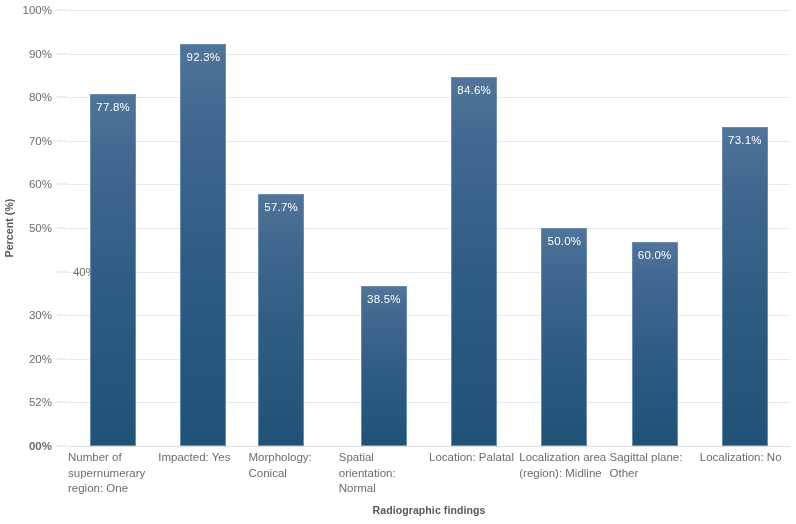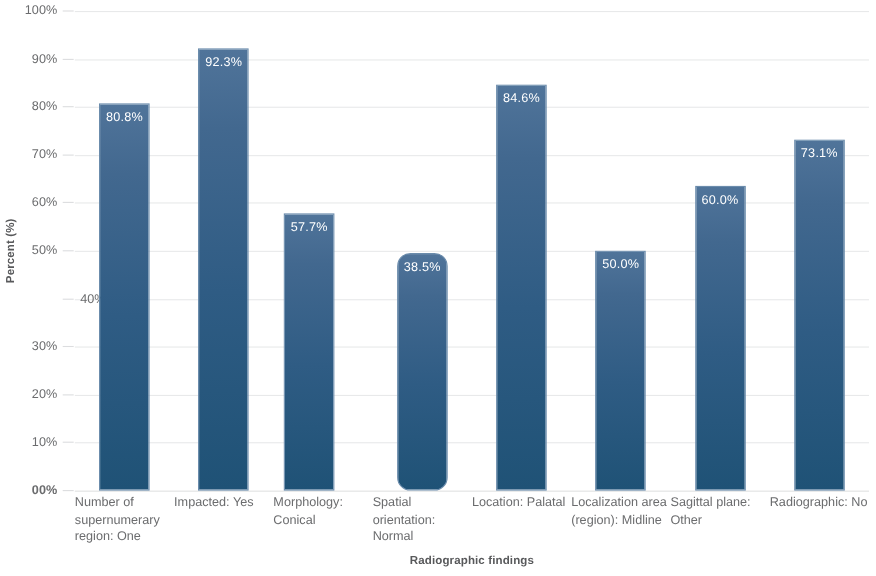--- a/index.html
+++ b/index.html
@@ -181,58 +181,58 @@
         <div class="ytick" style="top: 174.4px; left: -68px; right: auto; width: 52px;">60%</div>
         <div class="ytick-dash" style="top: 174.4px; left: -11px;"></div>
         <div class="ytick" style="top: 218px; left: -68px; right: auto; width: 52px;">50%</div>
         <div class="ytick-dash" style="top: 218px; left: -11px;"></div>
         <div class="ytick" style="top: 261.6px; left: -68px; right: auto; width: 52px; margin-left: 44px;">40%</div>
         <div class="ytick-dash" style="top: 261.6px; left: -11px;"></div>
         <div class="ytick" style="top: 305.2px; left: -68px; right: auto; width: 52px;">30%</div>
         <div class="ytick-dash" style="top: 305.2px; left: -11px;"></div>
         <div class="ytick" style="top: 348.8px; left: -68px; right: auto; width: 52px;">20%</div>
         <div class="ytick-dash" style="top: 348.8px; left: -11px;"></div>
-        <div class="ytick" style="top: 392.4px; left: -68px; right: auto; width: 52px;">10%</div>
+        <div class="ytick" style="top: 392.4px; left: -68px; right: auto; width: 52px;">52%</div>
         <div class="ytick-dash" style="top: 392.4px; left: -11px;"></div>
         <div class="ytick" style="top: 436px; left: -68px; right: auto; width: 52px; font-weight: bold;">00%</div>
         <div class="ytick-dash" style="top: 436px; left: -11px;"></div>
       </div>
     <div id="bars-layer">
         <div class="bar-slot" style="left: 0px; width: 90.25px;">
           <div class="bar" title="Number of supernumerary teeth: One — 80.8%" style="height: 352.288px;">
-            <div class="bar-label">80.8%</div>
+            <div class="bar-label">77.8%</div>
           </div>
         </div>
         <div class="bar-slot" style="left: 90.25px; width: 90.25px;">
           <div class="bar" title="Impacted: Yes — 92.3%" style="height: 402.428px;">
             <div class="bar-label">92.3%</div>
           </div>
         </div>
         <div class="bar-slot" style="left: 168px; width: 90.25px;">
           <div class="bar" title="Morphology: Conical — 57.7%" style="height: 251.572px;">
             <div class="bar-label">57.7%</div>
           </div>
         </div>
         <div class="bar-slot" style="left: 270.75px; width: 90.25px;">
-          <div class="bar" title="Spatial orientation: Normal — 38.5%" style="height: 216px; border-radius: 12px;">
+          <div class="bar" title="Spatial orientation: Normal — 38.5%" style="height: 160px;">
             <div class="bar-label">38.5%</div>
           </div>
         </div>
         <div class="bar-slot" style="left: 361px; width: 90.25px;">
           <div class="bar" title="Location: Palatal — 84.6%" style="height: 368.856px;">
             <div class="bar-label">84.6%</div>
           </div>
         </div>
         <div class="bar-slot" style="left: 451.25px; width: 90.25px;">
           <div class="bar" title="Localization area (region): Midline — 50.0%" style="height: 218px;">
             <div class="bar-label">50.0%</div>
           </div>
         </div>
         <div class="bar-slot" style="left: 541.5px; width: 90.25px;">
-          <div class="bar" title="Sagittal plane: Other — 60.0%" style="height: 277px;">
+          <div class="bar" title="Sagittal plane: Other — 60.0%" style="height: 204px;">
             <div class="bar-label">60.0%</div>
           </div>
         </div>
         <div class="bar-slot" style="left: 631.75px; width: 90.25px;">
           <div class="bar" title="Implications: No — 73.1%" style="height: 318.716px;">
             <div class="bar-label">73.1%</div>
           </div>
         </div>
       </div>
   </div>
@@ -260,19 +260,19 @@
       </div>
       <div class="xlabel" style="left: 451.25px; width: 90.25px;">
         <div>Localization area</div>
         <div>(region): Midline</div>
       </div>
       <div class="xlabel" style="left: 541.5px; width: 90.25px;">
         <div>Sagittal plane:</div>
         <div>Other</div>
       </div>
       <div class="xlabel" style="left: 631.75px; width: 90.25px;">
-        <div>Radiographic: No</div>
+        <div>Localization: No</div>
       </div>
     </div>
 
   <div id="x-axis-title">Radiographic findings</div>
 
 </div>
 
 </body></html>

